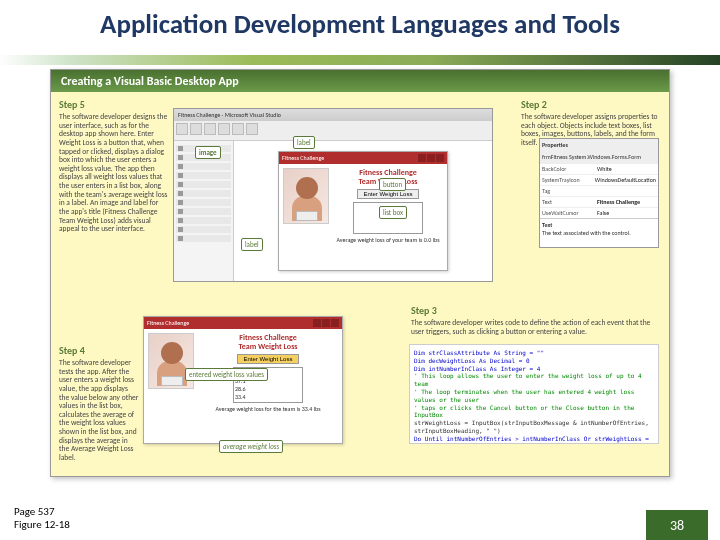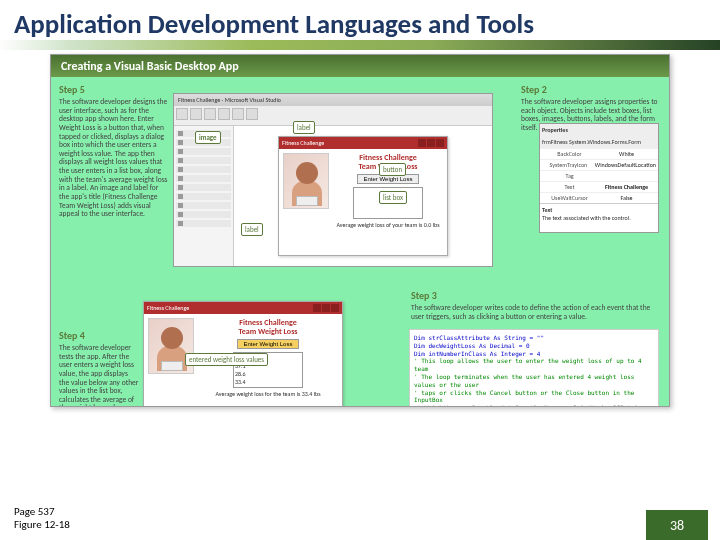--- a/index.html
+++ b/index.html
@@ -5,42 +5,43 @@
   * { box-sizing: border-box; margin: 0; padding: 0; }
   body {
     width: 720px;
     height: 540px;
     font-family: Calibri, Arial, sans-serif;
     background: #fff;
     position: relative;
     overflow: hidden;
   }
   .title-block {
-    padding: 8px 14px 1px 14px;
+    padding: 8px 14px 16px 14px;
+    text-align: center;
   }
   .slide-title {
     font-size: 27px;
     font-weight: bold;
     color: #1f3864;
     line-height: 1.15;
   }
   .grad-band {
     height: 10px;
     background: linear-gradient(to right, #fefefe 0%, #cee3c8 10%, #9bbb59 35%, #8bab57 60%, #254225 100%);
     margin: 0;
   }
   .content {
     padding: 4px 50px 0 50px;
   }
   .figure-box {
-    background: #86efac;
+    background: #fef9c3;
     border: 1px solid #999;
     box-shadow: 2px 2px 5px rgba(0,0,0,0.25);
     width: 100%;
-    height: 353px;
+    height: 408px;
     position: relative;
     overflow: hidden;
   }
   .fig-header {
     background: linear-gradient(to bottom, #4a7030, #6b9a4a);
     color: #fff;
     font-size: 12px;
     font-weight: bold;
     padding: 4px 10px;
   }
@@ -99,21 +100,21 @@
   .co-label-top { left:242px; top:44px;}
   .co-button { left:328px; top:86px;}
   .co-listbox { left:328px; top:114px;}
   .co-label-bot { left:190px; top:146px;}
   
   .props-mock {
     position:absolute; right:10px; top:46px; width:120px; height:110px;
     border:1px solid #999; background:#fff; font-size:6px;
   }
   .props-mock .ph { background:#eee; padding:2px; font-weight:bold;}
-  .props-mock .row { display:flex; border-top:1px solid #eee; padding:1px 2px;text-align:center;}
+  .props-mock .row { display:flex; border-top:1px solid #eee; padding:1px 2px;}
   .props-mock .row .k { width:55px; color:#555;}
   .props-mock .row .v { flex:1; color:#222;}
   
   .mini-app {
     position:absolute; left:92px; top:224px; width:200px; height:128px;
     border:1px solid #aaa; background:#fff; box-shadow:1px 1px 3px rgba(0,0,0,0.2);
   }
   .co-entered { left:134px; top:276px;}
   .co-avgloss { left:168px; top:348px;font-style:italic;}
   

